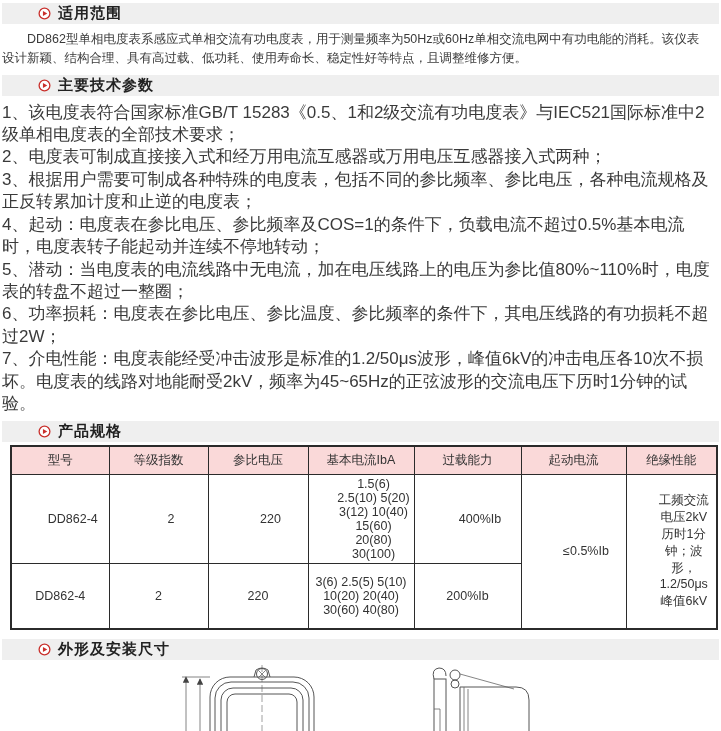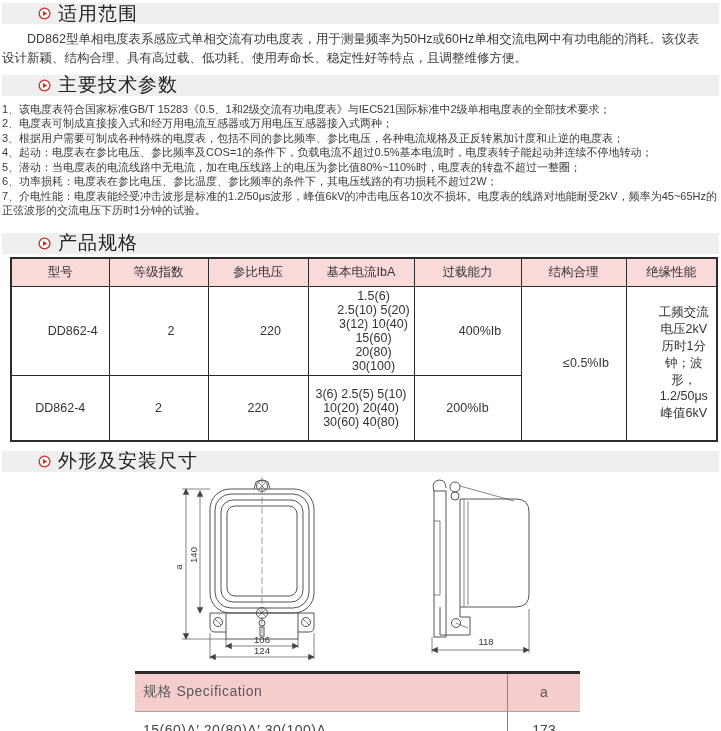--- a/index.html
+++ b/index.html
@@ -10,27 +10,27 @@
   }
   .page { width:721px; }
 
   
   .sec-bar {
     display:flex; align-items:center; gap:7px;
     background:var(--section-bar-gray,#efefef);
     height:21px; margin:3px 2px 0 2px; padding-left:36px;
   }
   .sec-icon { width:13px; height:13px; flex:0 0 auto; }
-  .sec-title { font-weight:normal; font-size:19px; color:#222; letter-spacing:1px; }
+  .sec-title { font-weight:bold; font-size:15px; color:#222; letter-spacing:1px; }
 
   .para {
     font-size:12.5px; line-height:1.5; color:#3a3a3a;
     margin:6px 16px 7px 2px; text-indent:2em;
   }
-  .plist { font-size:11px; line-height:1.32; margin:6px 3px 15px 2px; }
+  .plist { font-size:17px; line-height:1.32; margin:6px 3px 5px 2px; }
 
   
   table.main {
     border-collapse:collapse; table-layout:fixed;
     width:706px; margin:3px 4px 9px 10px;
     border:2px solid var(--table-border,#2b2b2b);
   }
   table.main th, table.main td {
     border:1px solid var(--table-border,#2b2b2b);
     font-size:12.5px; text-align:center; padding:2px 3px;
@@ -114,21 +114,21 @@
         <col style="width:105px">
         <col style="width:91px">
     </colgroup>
     <thead>
       <tr>
         <th>型号</th>
         <th>等级指数</th>
         <th>参比电压</th>
         <th>基本电流IbA</th>
         <th>过载能力</th>
-        <th>结构合理</th>
+        <th>起动电流</th>
         <th>绝缘性能</th>
       </tr>
     </thead>
     <tbody>
       <tr class="r1">
         <td>DD862-4</td>
         <td>2</td>
         <td>220</td>
         <td>1.5(6) 2.5(10) 5(20) 3(12) 10(40) 15(60) 20(80) 30(100)</td>
         <td>400%Ib</td>

